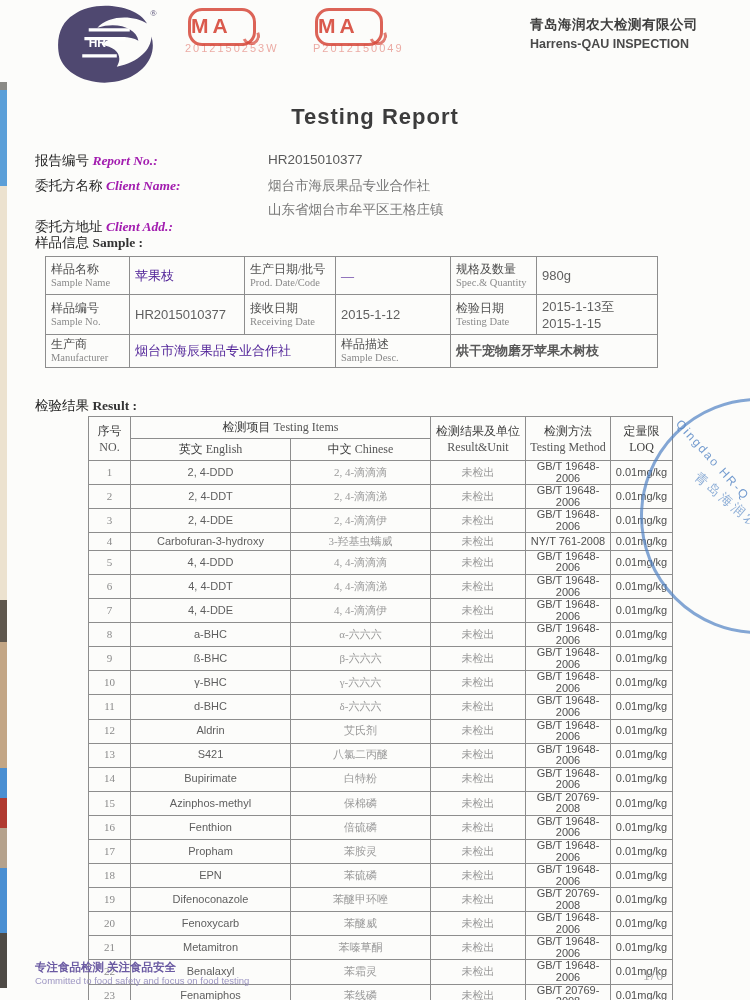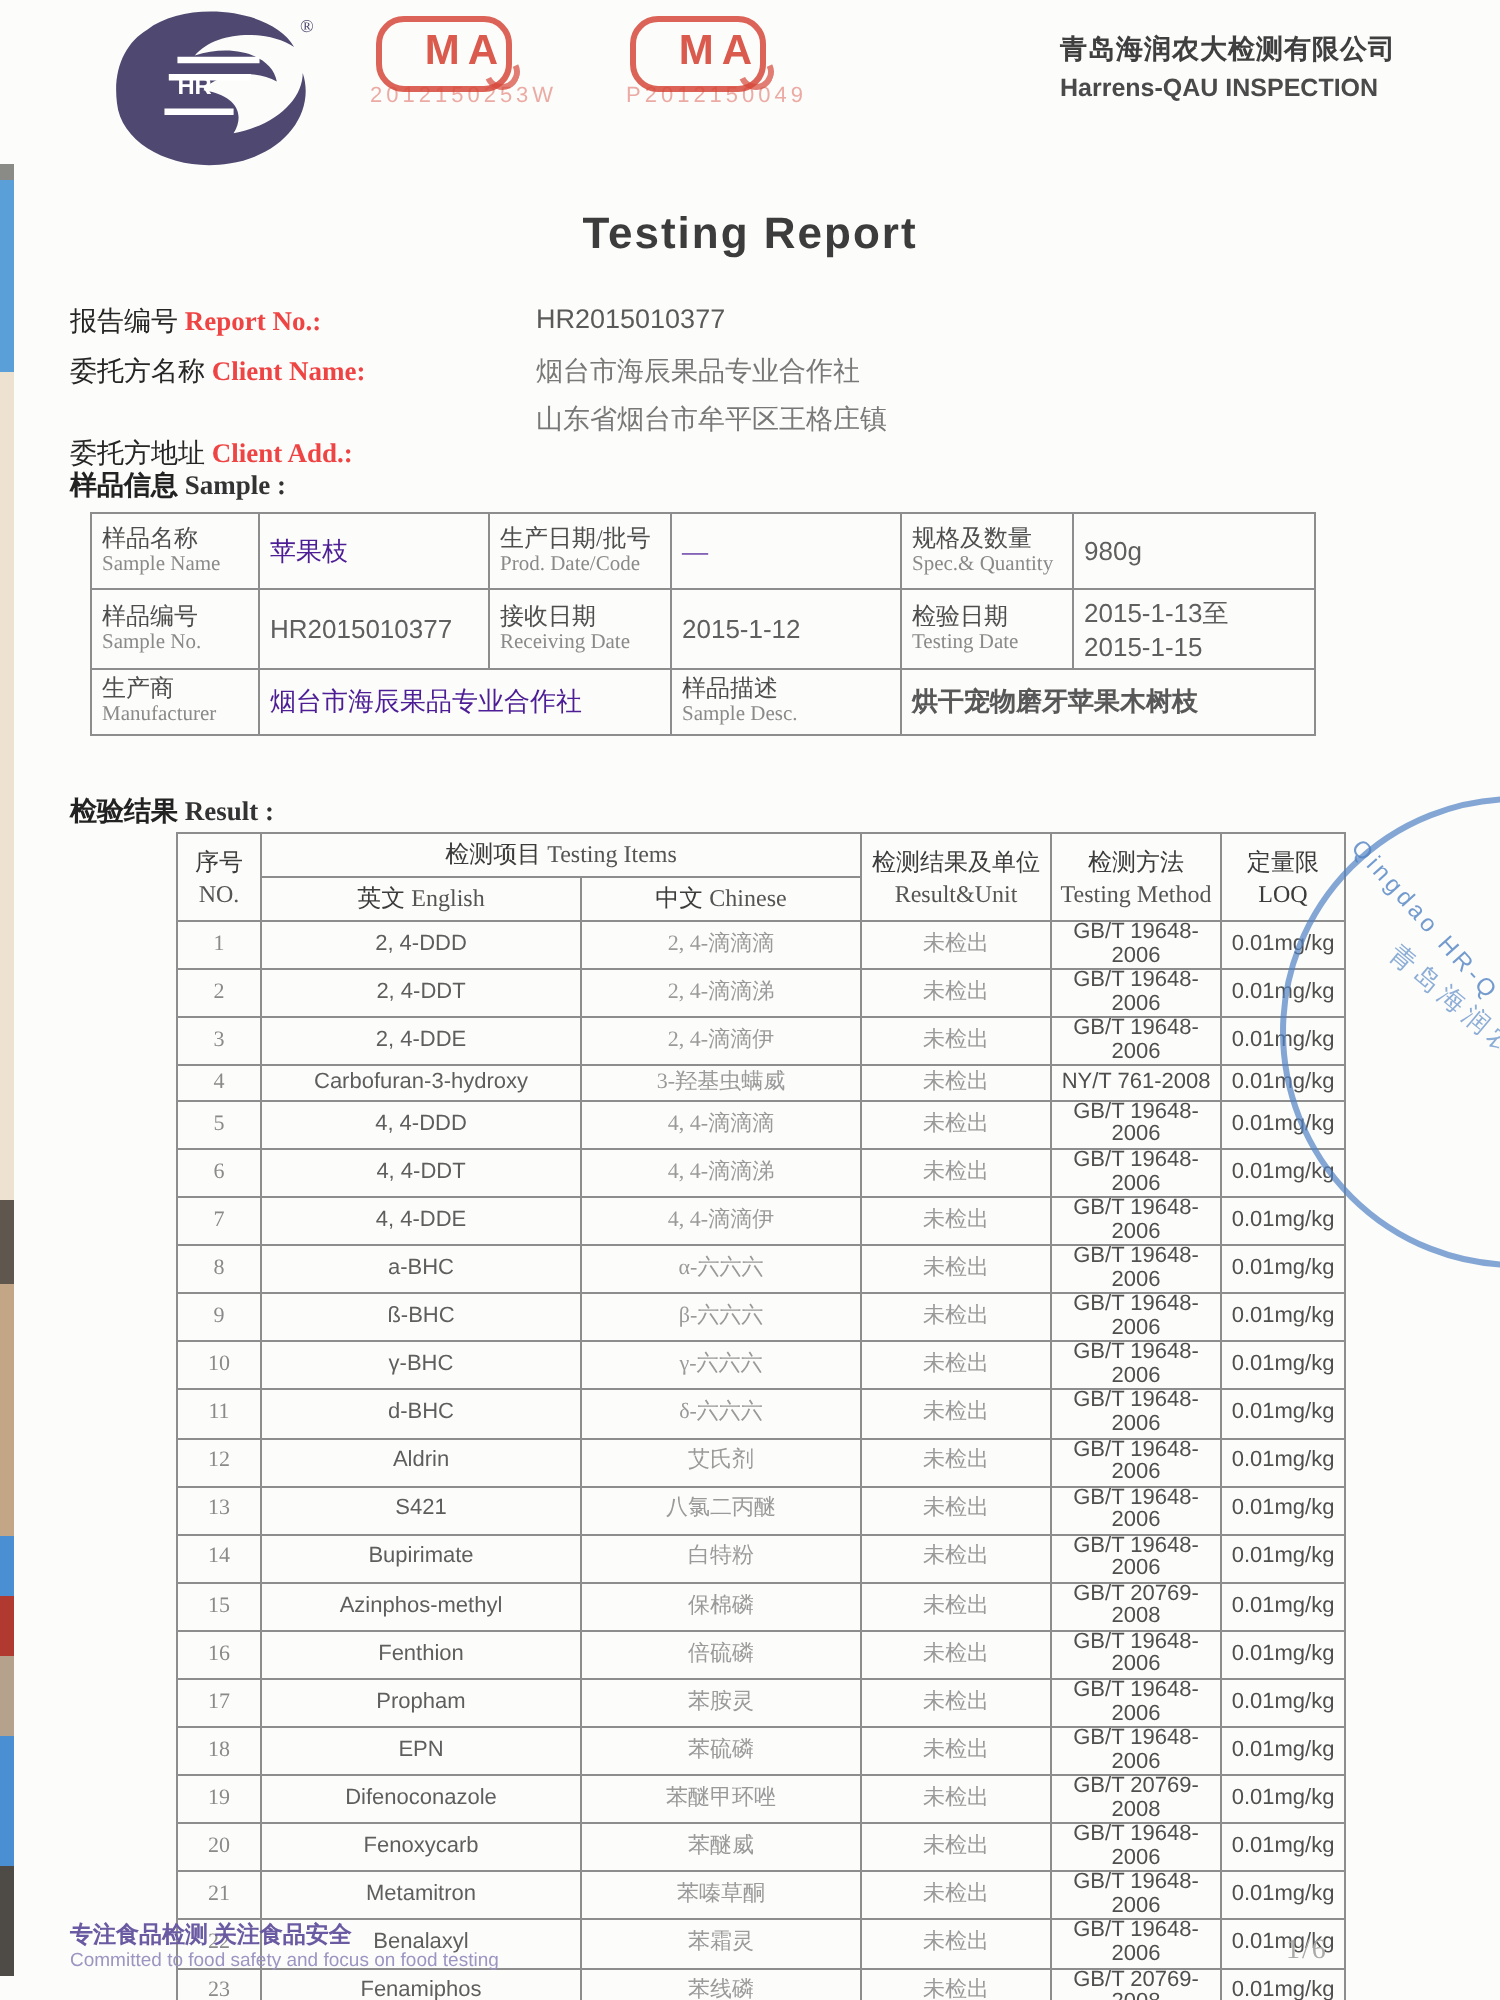--- a/index.html
+++ b/index.html
@@ -4,43 +4,43 @@
 <style>
   html,body{margin:0;padding:0;background:#e9e9e9;}
   .page{position:relative;width:750px;height:1000px;background:#fcfcfa;overflow:hidden;
         font-family:"Liberation Serif",serif;color:#3a3a3a;}
   
   .edge-strip{position:absolute;left:0;width:7px;}
   
   .logo{position:absolute;left:52px;top:4px;width:108px;height:80px;}
   .reg{position:absolute;left:150px;top:8px;font-size:9px;color:#4f4870;}
   .ma-stamp{position:absolute;width:62px;height:32px;border:3px solid rgba(214,72,58,.85);
-            border-radius:14px;color:rgba(214,72,58,.9);text-align:right;
+            border-radius:14px;color:rgba(214,72,58,.9);text-align:left;
             font-family:"Liberation Sans",sans-serif;font-weight:bold;font-size:21px;line-height:30px;
             letter-spacing:4px;}
   .ma-stamp::after{content:"";position:absolute;right:-7px;bottom:-2px;width:12px;height:12px;
             border:3px solid rgba(214,72,58,.7);border-radius:50%;border-left-color:transparent;border-top-color:transparent;transform:rotate(20deg);}
   .ma-num{position:absolute;font-size:11px;letter-spacing:2px;color:rgba(214,72,58,.45);
           font-family:"Liberation Sans",sans-serif;}
   .company{position:absolute;right:52px;top:16px;text-align:left;}
   .company .cn{font-size:13.5px;font-weight:bold;color:#3f3f3f;letter-spacing:.5px;}
   .company .en{font-size:12.5px;font-weight:bold;color:#4a4a4a;font-family:"Liberation Sans",sans-serif;margin-top:3px;}
   .title-cn{position:absolute;top:70px;width:100%;text-align:center;font-size:27px;font-weight:bold;
             letter-spacing:10px;color:#383838;}
   .title-en{position:absolute;top:104px;width:100%;text-align:center;font-size:22px;font-weight:bold;
             color:#3c3c3c;font-family:"Liberation Sans",sans-serif;letter-spacing:1px;}
   
   .info-row{position:absolute;left:35px;font-size:13.5px;}
   .info-row .lab-cn{font-weight:normal;color:#262626;}
-  .info-row .lab-en{font-weight:bold;color:#ef4444;}
+  .info-row .lab-en{font-weight:bold;color:#a21caf;font-style:italic;}
   .info-val{position:absolute;left:268px;font-size:13.5px;color:#787878;}
   .info-val.mono{font-family:"Liberation Sans",sans-serif;color:#5a5a5a;}
   
   .sec-head{position:absolute;left:35px;font-size:13.5px;}
-  .sec-head .cn{font-weight:bold;color:#222;}
+  .sec-head .cn{font-weight:normal;color:#222;}
   .sec-head .en{font-weight:bold;color:#333;}
   
   table{border-collapse:collapse;}
   .sample-tbl{position:absolute;left:45px;top:256px;width:612px;table-layout:fixed;}
   .sample-tbl td{border:1px solid #8d8d8d;padding:2px 5px;vertical-align:middle;}
   .lbl2 .cn{font-size:12px;color:#4e4e4e;display:block;line-height:1.25;}
   .lbl2 .en{font-size:10.5px;color:#8a8a8a;display:block;line-height:1.2;}
   .sval{font-size:13px;color:#4c1d95;}
   .sval.typed{font-family:"Liberation Sans",sans-serif;color:#5f5f5f;}
   

